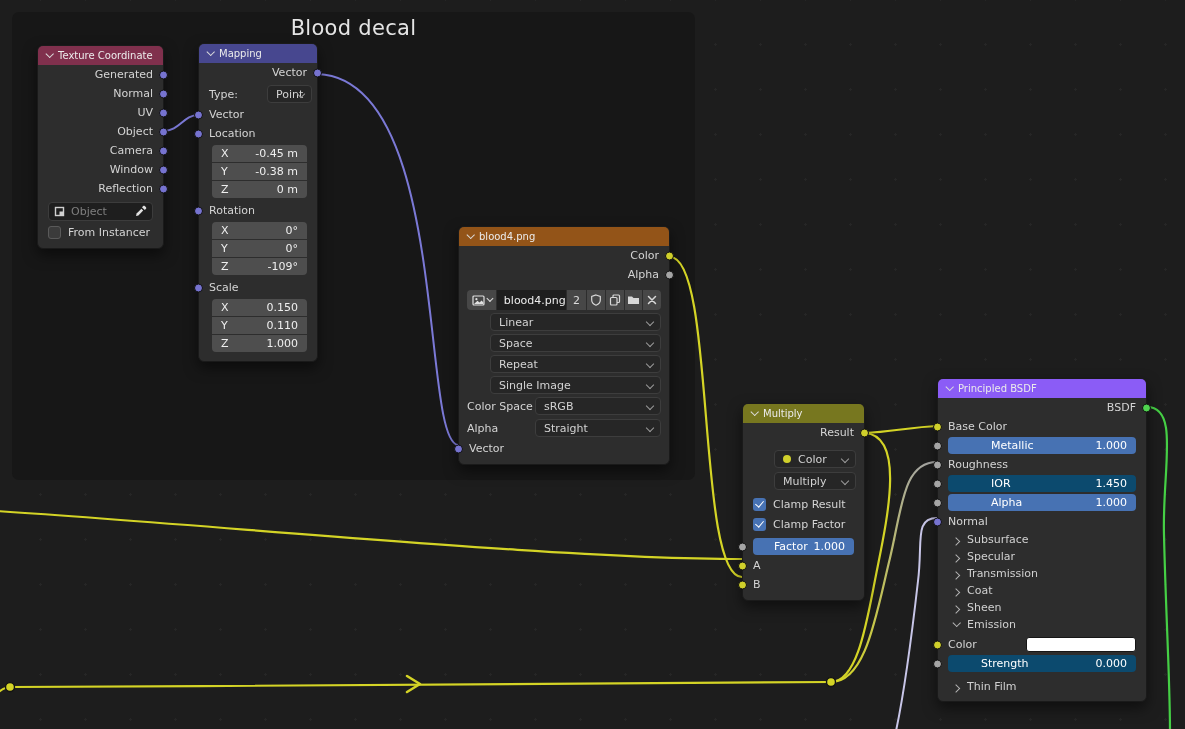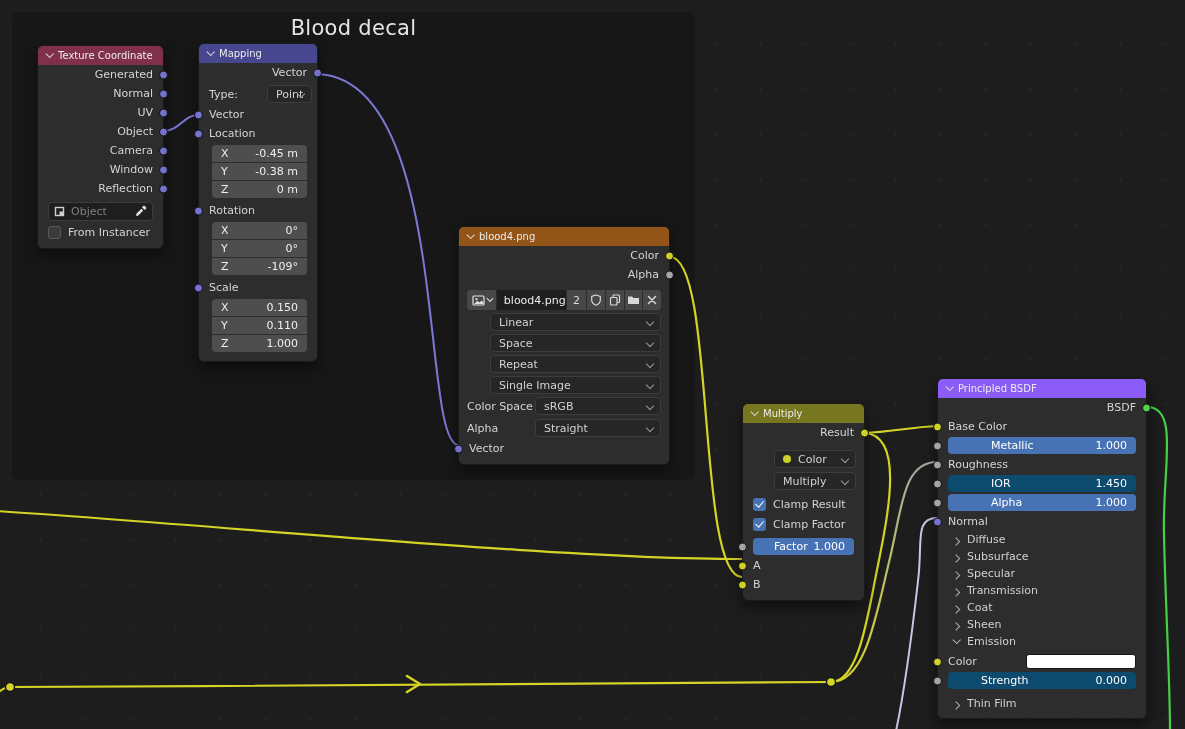--- a/index.html
+++ b/index.html
@@ -382,24 +382,20 @@
       <span style="padding-left:34px;">Alpha</span>
       <span>1.000</span>
     </div>
   </div>
   <div class="nrow">
       <span class="sock l sv"></span>
       <span class="lbl">Normal</span>
     </div>
   <div class="panelrow">
       <span class="chev right"></span>
-      <span>Diffuse</span>
-    </div>
-  <div class="panelrow">
-      <span class="chev right"></span>
       <span>Subsurface</span>
     </div>
   <div class="panelrow">
       <span class="chev right"></span>
       <span>Specular</span>
     </div>
   <div class="panelrow">
       <span class="chev right"></span>
       <span>Transmission</span>
     </div>

